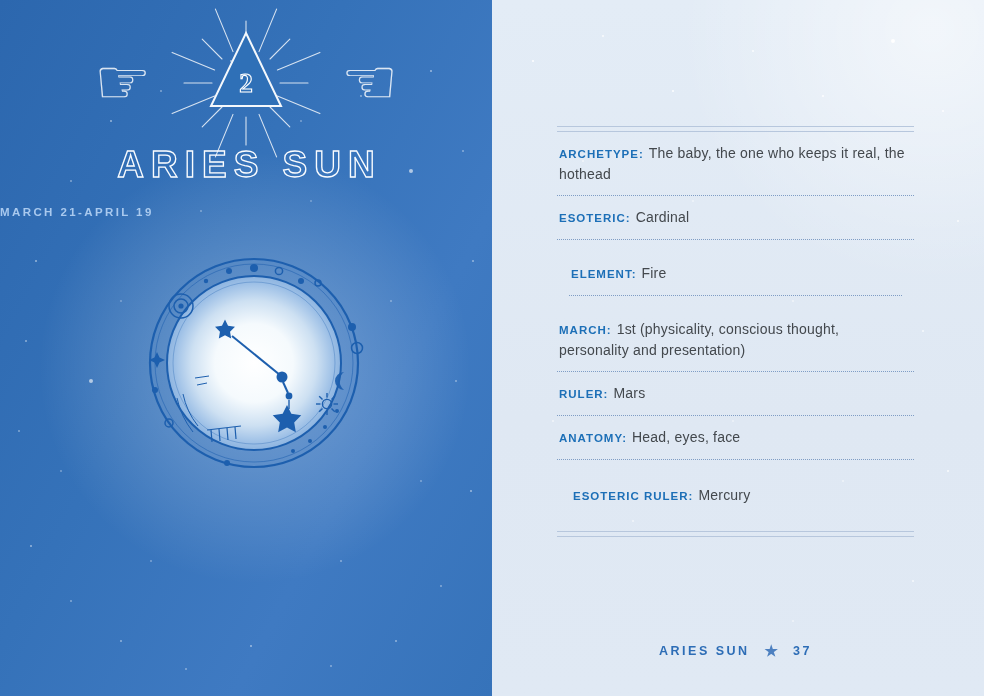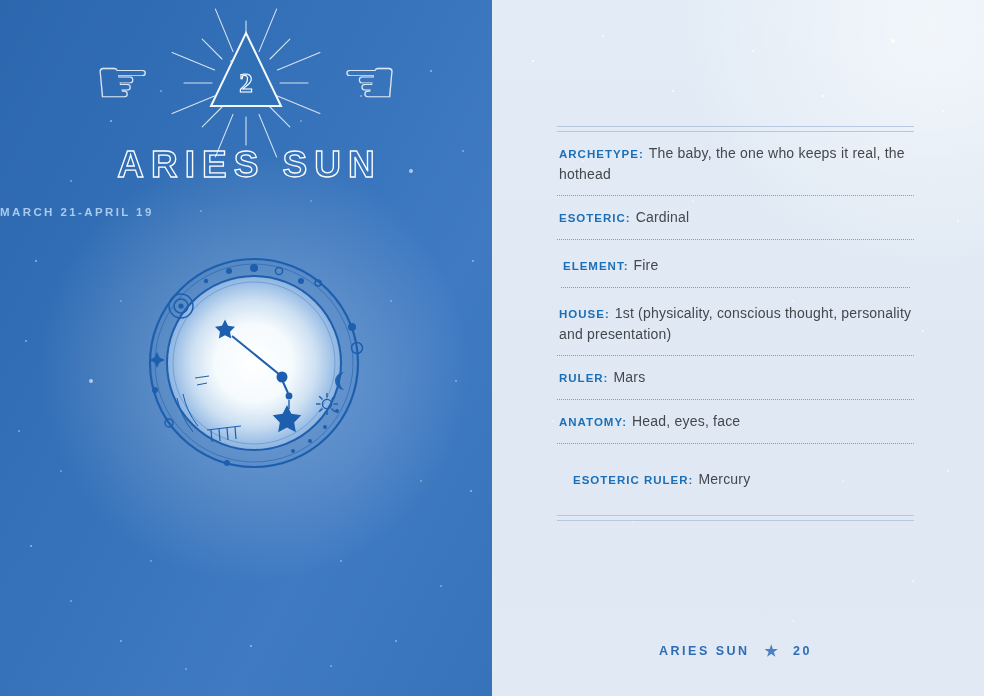--- a/index.html
+++ b/index.html
@@ -226,39 +226,39 @@
 
     <div class="attr-list">
       <div class="rule"></div>
 
       <p class="attr-row" style="margin:0">
         <span class="attr-label">ARCHETYPE:</span><span class="attr-value">The baby, the one who keeps it real, the hothead</span>
       </p>
       <p class="attr-row" style="margin:0">
         <span class="attr-label">ESOTERIC:</span><span class="attr-value">Cardinal</span>
       </p>
-      <p class="attr-row" style="margin:4px">
+      <p class="attr-row" style="margin:12px">
         <span class="attr-label">ELEMENT:</span><span class="attr-value">Fire</span>
       </p>
       <p class="attr-row" style="margin:0">
-        <span class="attr-label">HOUSE:</span><span class="attr-value">1st (physicality, conscious thought, personality and presentation)</span>
+        <span class="attr-label">MARCH:</span><span class="attr-value">1st (physicality, conscious thought, personality and presentation)</span>
       </p>
       <p class="attr-row" style="margin:0">
         <span class="attr-label">RULER:</span><span class="attr-value">Mars</span>
       </p>
       <p class="attr-row" style="margin:0">
         <span class="attr-label">ANATOMY:</span><span class="attr-value">Head, eyes, face</span>
       </p>
       <p class="attr-row" style="margin:14px">
         <span class="attr-label">ESOTERIC RULER:</span><span class="attr-value">Mercury</span>
       </p>
 
       <div class="rule"></div>
     </div>
 
     <div class="page-footer">
       <span>ARIES SUN</span>
       <span class="star-glyph">★</span>
-      <span>20</span>
+      <span>37</span>
     </div>
   </div>
 
 </div>
 
 </body></html>

